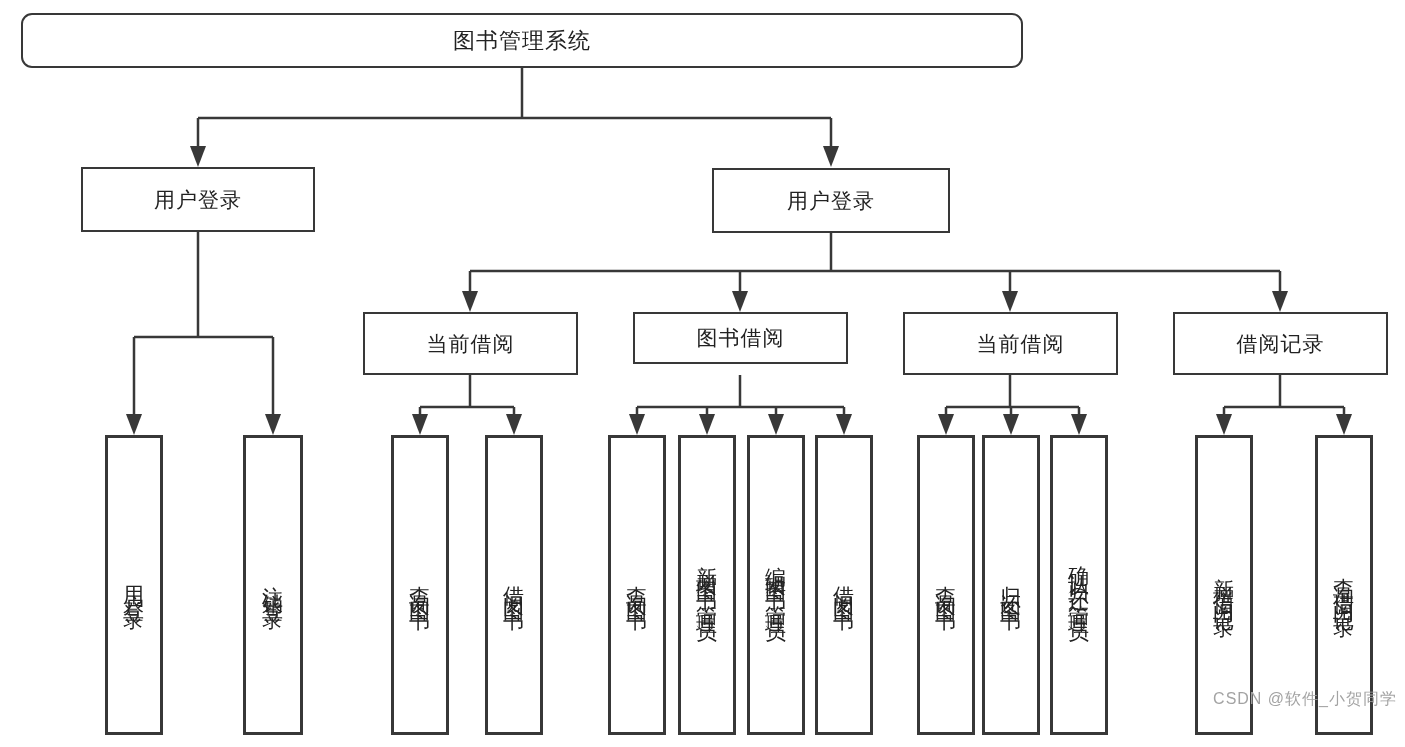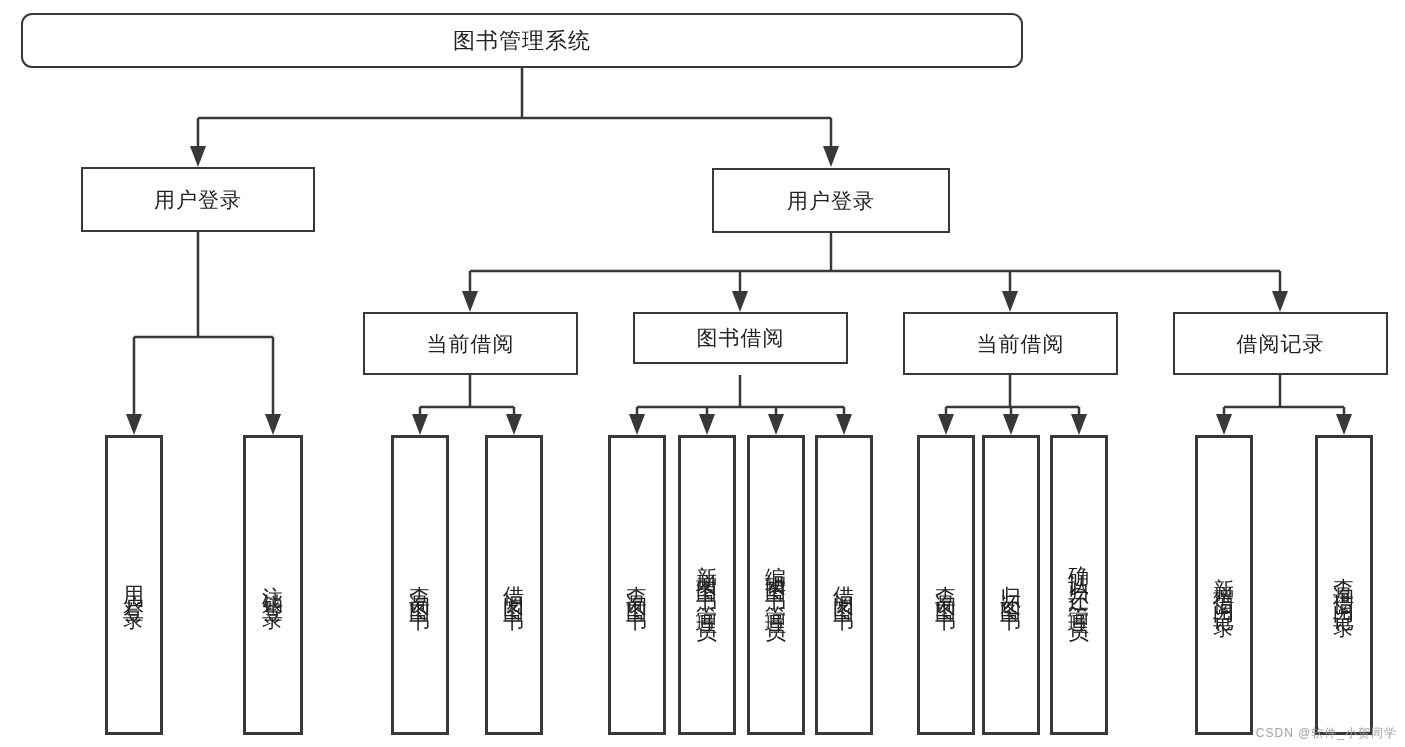--- a/index.html
+++ b/index.html
@@ -33,26 +33,25 @@
   .vlabel{
     writing-mode:vertical-rl;
     font-size:21px;
     line-height:1;
     letter-spacing:8px;
     color:var(--text);
   }
   .watermark{
     position:absolute;
     right:8px;top:689px;
-    font-size:12px;
+    font-size:16px;
     letter-spacing:1px;
     color:var(--watermark);
     z-index:5;
     white-space:nowrap;
-    margin-top:36px;
   }
 </style>
 </head>
 <body>
 
 <div class="canvas">
 
   <svg class="connectors" viewBox="0 0 1405 747" xmlns="http://www.w3.org/2000/svg">
     <g stroke="#383838" stroke-width="2.5" fill="none">
 

